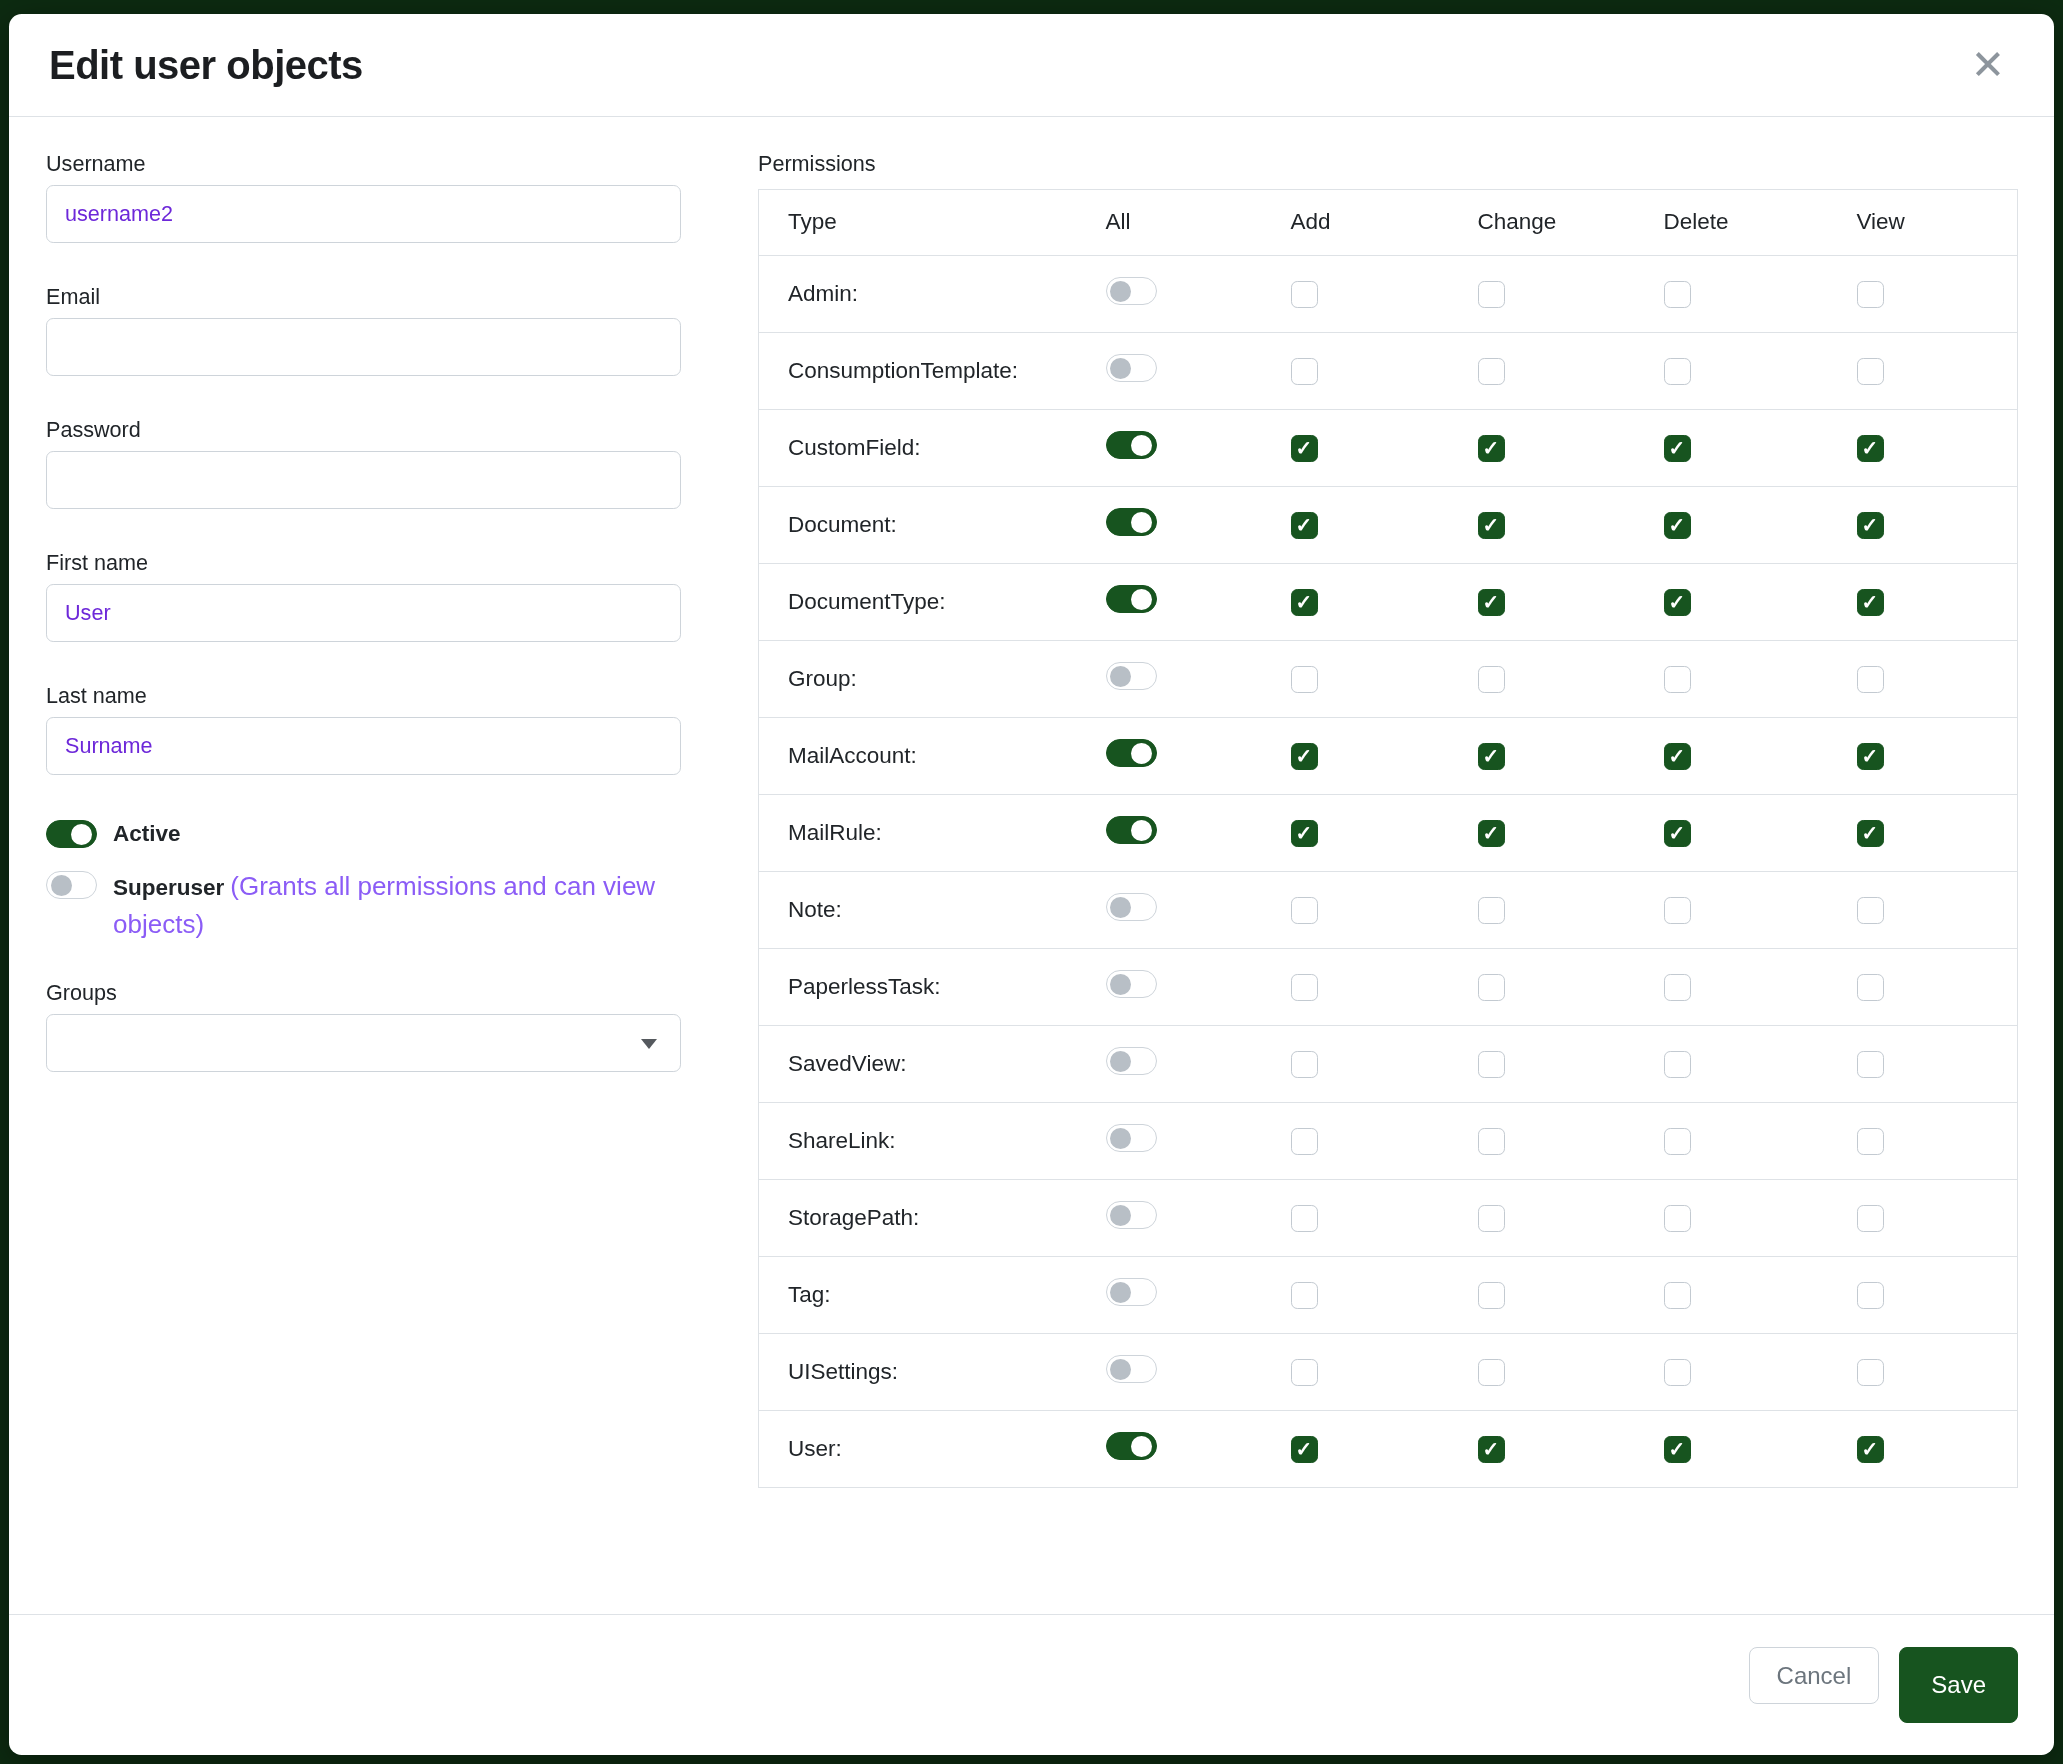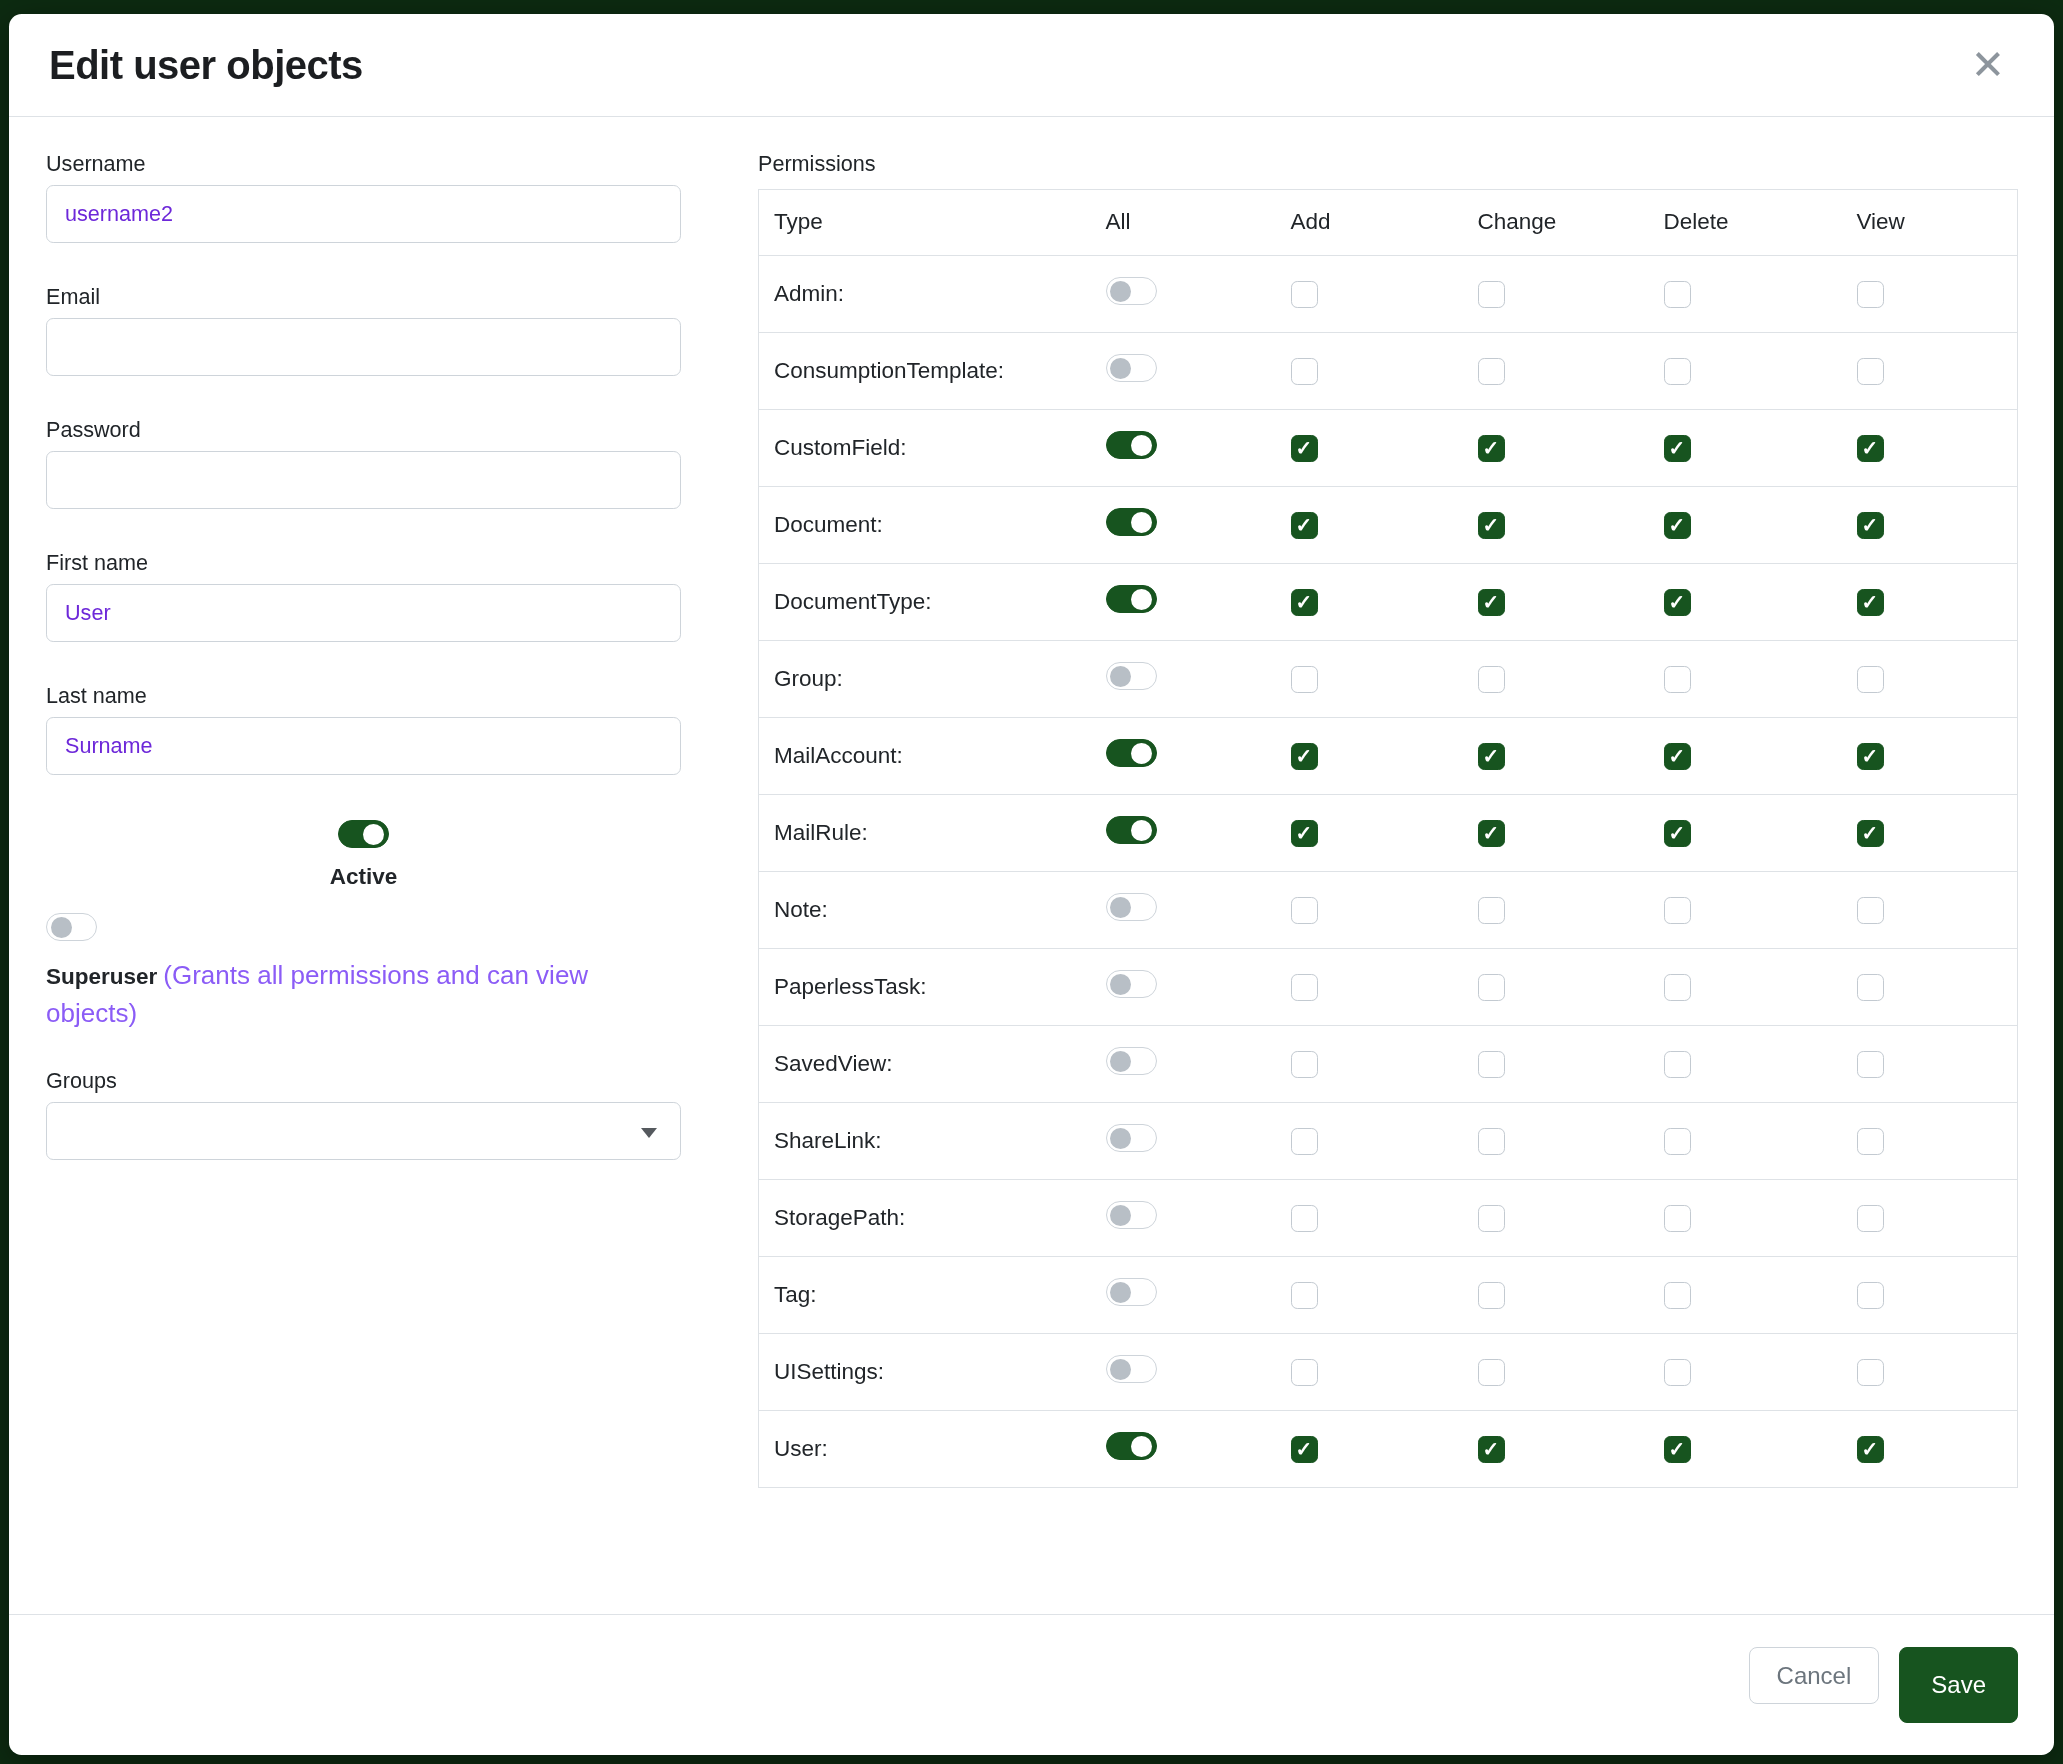--- a/index.html
+++ b/index.html
@@ -46,41 +46,41 @@
     display:inline-block; width:51px; height:28px; border-radius:14.4px;
     background:#fff; border:0.9px solid var(--input-border); position:relative; cursor:pointer; flex:none;
   }
   .toggle::after {
     content:""; position:absolute; top:2.7px; left:3.6px; width:21px; height:21px;
     border-radius:50%; background:#b8bfc6;
   }
   .toggle.on { background:var(--accent); border-color:var(--accent); }
   .toggle.on::after { left:auto; right:3.6px; background:#fff; }
 
-  .toggle-row { display:flex; align-items:center; gap:16px;flex-direction:column; }
+  .toggle-row { display:flex; align-items:center; gap:16px; }
   .toggle-row.active-row { margin-top:45px; margin-bottom:20px; }
   .toggle-row.superuser-row { align-items:flex-start; margin-bottom:36px; }
   .toggle-row.superuser-row .toggle { margin-top:2.7px; }
   .toggle-label { font-size:22.5px; font-weight:600; color:#212529; }
   .toggle-text { font-size:21.6px; line-height:1.45; }
   .hint { color:#8b5cf6; font-size:26px;text-align:right; }
 
   
   .right-col { flex:1; }
   .perm-label { font-size:21.6px; margin-bottom:11.7px; }
   table.perm-table {
     width:100%; border-collapse:collapse; table-layout:fixed;
     border:0.9px solid var(--border);
   }
   .perm-table th, .perm-table td {
     text-align:left; vertical-align:middle; border-bottom:0.9px solid var(--border);
   }
   .perm-table th { font-weight:400; font-size:22.5px; height:66px; }
   .perm-table td { font-size:22.5px; height:77px; }
-  .perm-table th:first-child, .perm-table td:first-child { padding-left:15px; }
+  .perm-table th:first-child, .perm-table td:first-child { padding-left:29px; }
 
   .cb {
     display:inline-block; width:27px; height:27px; border:1.8px solid #c3cad1;
     border-radius:6.3px; background:#fff; position:relative; cursor:pointer; vertical-align:middle;
   }
   .cb.checked { background:var(--accent); border-color:var(--accent); }
   .cb.checked::after {
     content:"✓"; position:absolute; left:0; right:0; top:-0.9px; bottom:0;
     color:#fff; font-size:20px; font-weight:700; display:flex; align-items:center; justify-content:center;
   }

